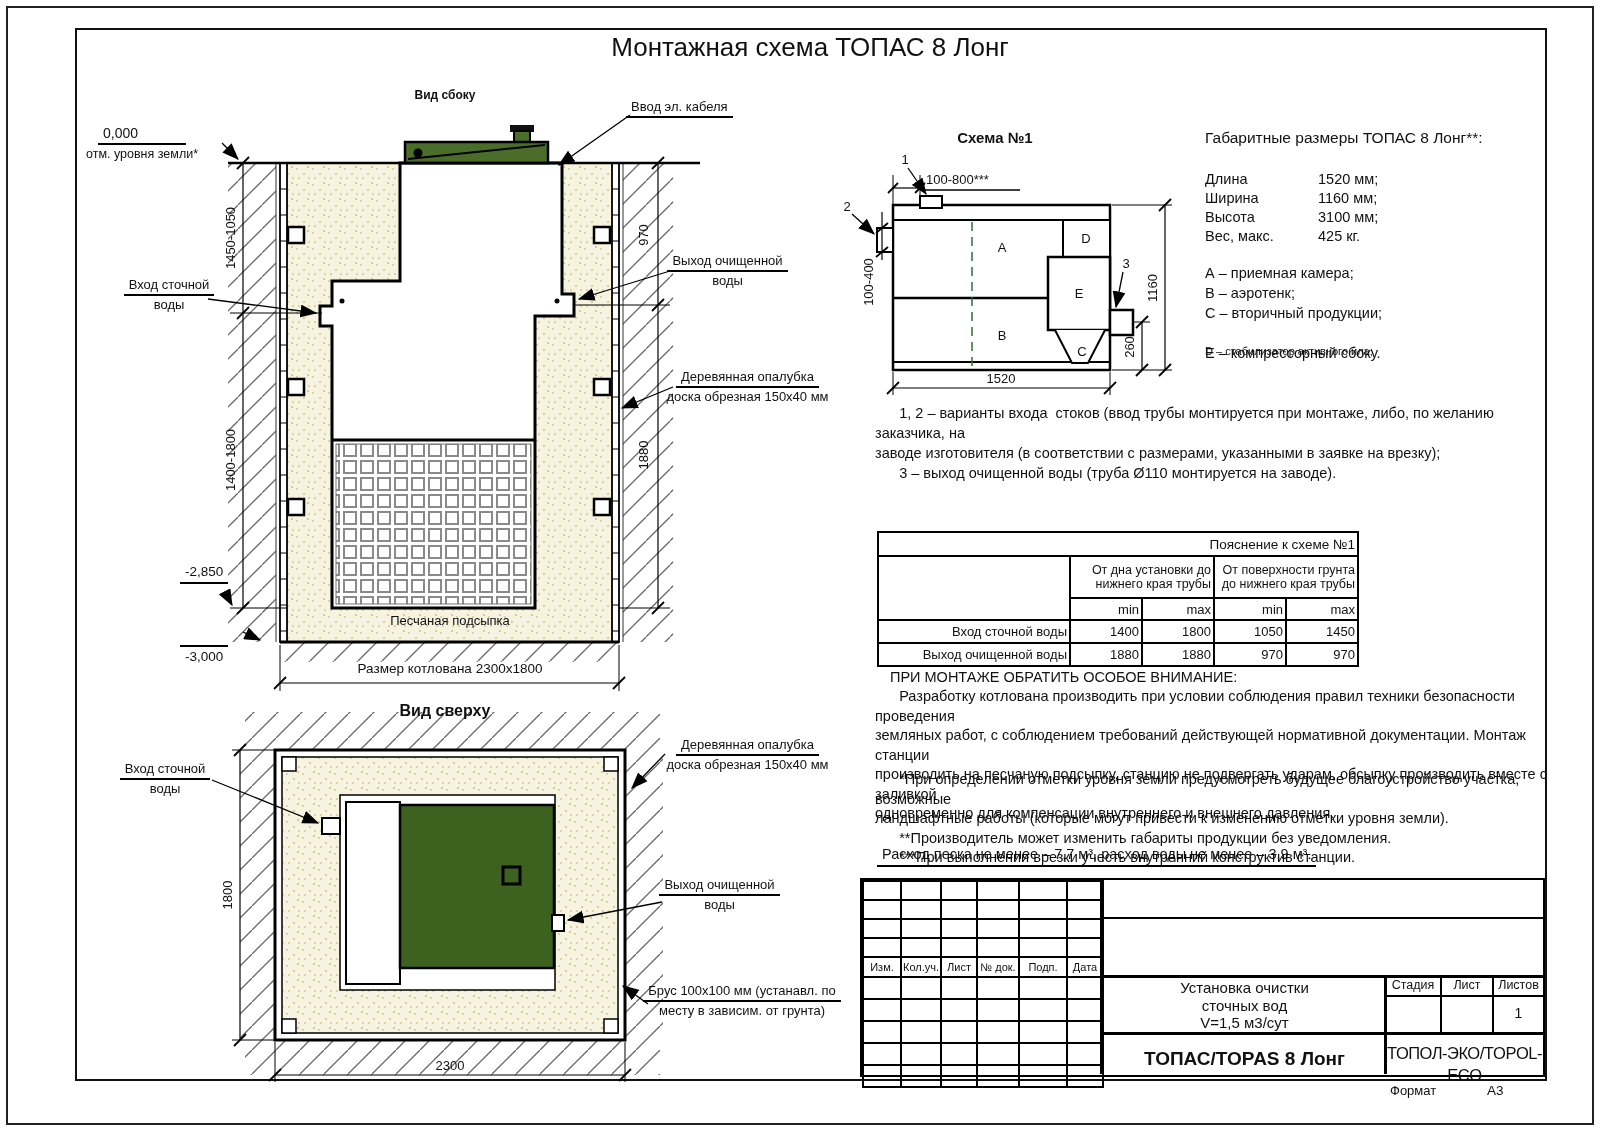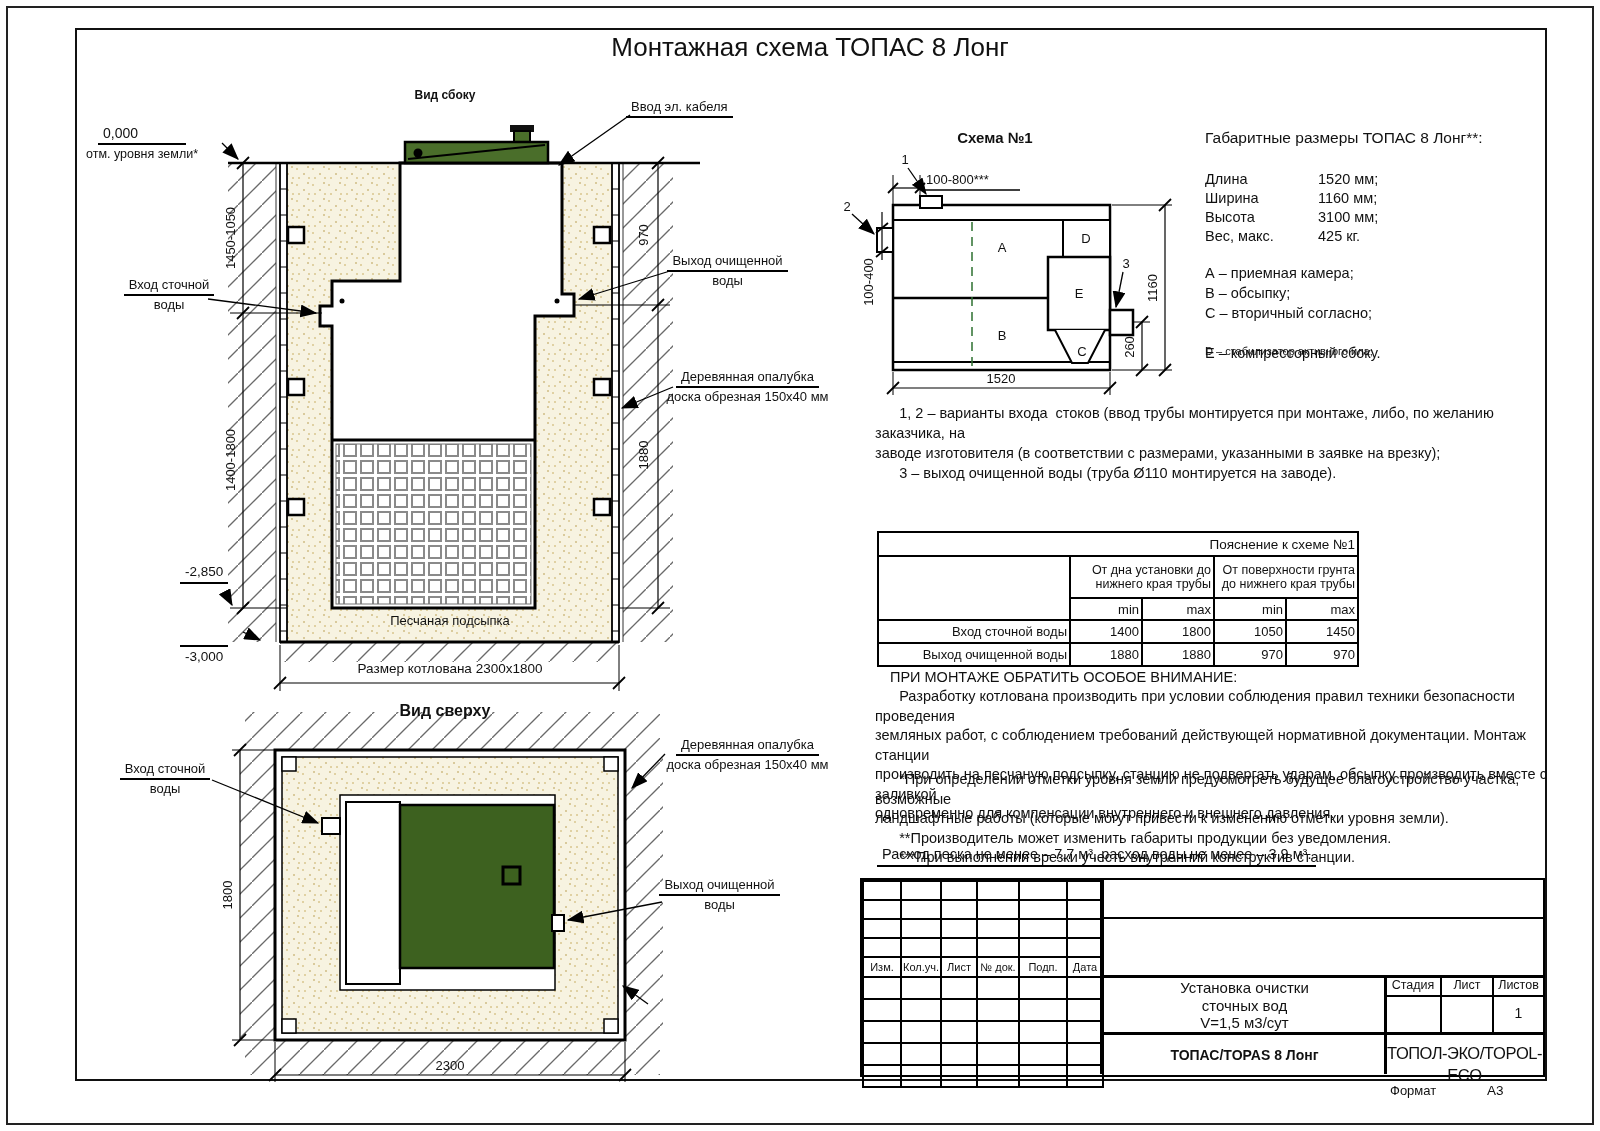--- a/index.html
+++ b/index.html
@@ -260,35 +260,36 @@
   <div class="t lbl c" style="left:660px;top:368px;width:175px"><span class="u">Деревянная опалубка</span><br><span>доска обрезная 150х40 мм</span></div>
   <div class="t lbl c" style="left:370px;top:612px;width:160px">Песчаная подсыпка</div>
   <div class="t c" style="left:340px;top:660px;width:220px;font-size:13.5px">Размер котлована 2300х1800</div>
   <div class="t" style="left:180px;top:563px;font-size:13.5px"><span class="u">-2,850</span></div>
   <div class="t" style="left:180px;top:645px;font-size:13.5px"><span class="u ut" style="border-bottom:none;padding-top:1px">-3,000</span></div>
 
   <div class="t b c" style="left:380px;top:700px;width:130px;font-size:16px">Вид сверху</div>
   <div class="t lbl c" style="left:106px;top:760px;width:118px"><span class="u">Вход сточной</span><br><span>воды</span></div>
   <div class="t lbl c" style="left:660px;top:736px;width:175px"><span class="u">Деревянная опалубка</span><br><span>доска обрезная 150х40 мм</span></div>
   <div class="t lbl c" style="left:652px;top:876px;width:135px"><span class="u">Выход очищенной</span><br><span>воды</span></div>
+  <div class="t lbl c" style="left:642px;top:982px;width:200px"><span class="u">Брус 100х100 мм (устанавл. по</span><br><span>месту в зависим. от грунта)</span></div>
 
   <div class="t b c" style="left:925px;top:128px;width:140px;font-size:15px">Схема №1</div>
 
   <div class="t" style="left:1205px;top:128px;width:340px;font-size:15.5px">Габаритные размеры ТОПАС 8 Лонг**:</div>
   <div class="t" style="left:1205px;top:170px;font-size:14.5px">Длина</div>
   <div class="t" style="left:1318px;top:170px;font-size:14.5px">1520 мм;</div>
   <div class="t" style="left:1205px;top:189px;font-size:14.5px">Ширина</div>
   <div class="t" style="left:1318px;top:189px;font-size:14.5px">1160 мм;</div>
   <div class="t" style="left:1205px;top:208px;font-size:14.5px">Высота</div>
   <div class="t" style="left:1318px;top:208px;font-size:14.5px">3100 мм;</div>
   <div class="t" style="left:1205px;top:227px;font-size:14.5px">Вес, макс.</div>
   <div class="t" style="left:1318px;top:227px;font-size:14.5px">425 кг.</div>
   <div class="t" style="left:1205px;top:264px;font-size:14.5px">А – приемная камера;</div>
-  <div class="t" style="left:1205px;top:284px;font-size:14.5px">В – обсыпку;</div>
-  <div class="t" style="left:1205px;top:304px;font-size:14.5px">С – вторичный согласно;</div>
+  <div class="t" style="left:1205px;top:284px;font-size:14.5px">В – аэротенк;</div>
+  <div class="t" style="left:1205px;top:304px;font-size:14.5px">С – вторичный продукции;</div>
   <div class="t" style="left:1205px;top:344px;font-size:11px">D – стабилизатор активного ила;</div>
   <div class="t" style="left:1205px;top:344px;font-size:14.5px">Е – компрессорный сбоку.</div>
 
   <div class="t" style="left:875px;top:403px;width:675px;font-size:14.5px;line-height:20px">      1, 2 – варианты входа  стоков (ввод трубы монтируется при монтаже, либо, по желанию заказчика, на
 заводе изготовителя (в соответствии с размерами, указанными в заявке на врезку);
       3 – выход очищенной воды (труба Ø110 монтируется на заводе).</div>
 
   <table id="exp-table">
     <tbody>
         <tr>
@@ -436,19 +437,19 @@
     <div class="tbline" style="left:522px;top:115px;width:159px;height:2px"></div>
     <div class="tbline" style="left:578px;top:95px;width:2px;height:59px"></div>
     <div class="tbline" style="left:630px;top:95px;width:2px;height:59px"></div>
     <div class="t c" style="left:250px;top:99px;width:265px;font-size:15px;line-height:17.5px">Установка очистки
 сточных вод
 V=1,5 м3/сут</div>
     <div class="t c" style="left:524px;top:97px;width:54px;font-size:12.5px">Стадия</div>
     <div class="t c" style="left:580px;top:97px;width:50px;font-size:12.5px">Лист</div>
     <div class="t c" style="left:632px;top:97px;width:49px;font-size:12.5px">Листов</div>
     <div class="t c" style="left:632px;top:124px;width:49px;font-size:14px">1</div>
-    <div class="t c b" style="left:250px;top:166px;width:265px;font-size:14px">ТОПАС/TOPAS 8 Лонг</div>
+    <div class="t c b" style="left:250px;top:166px;width:265px;font-size:19px">ТОПАС/TOPAS 8 Лонг</div>
     <div class="t c" style="left:524px;top:163px;width:157px;font-size:16.5px;letter-spacing:-0.5px">ТОПОЛ-ЭКО/TOPOL-ECO</div>
   </div>
 
   <div class="t" style="left:1390px;top:1082px;font-size:13px">Формат</div>
   <div class="t" style="left:1487px;top:1082px;font-size:13.5px">А3</div>
 </div>
 
 </body></html>

